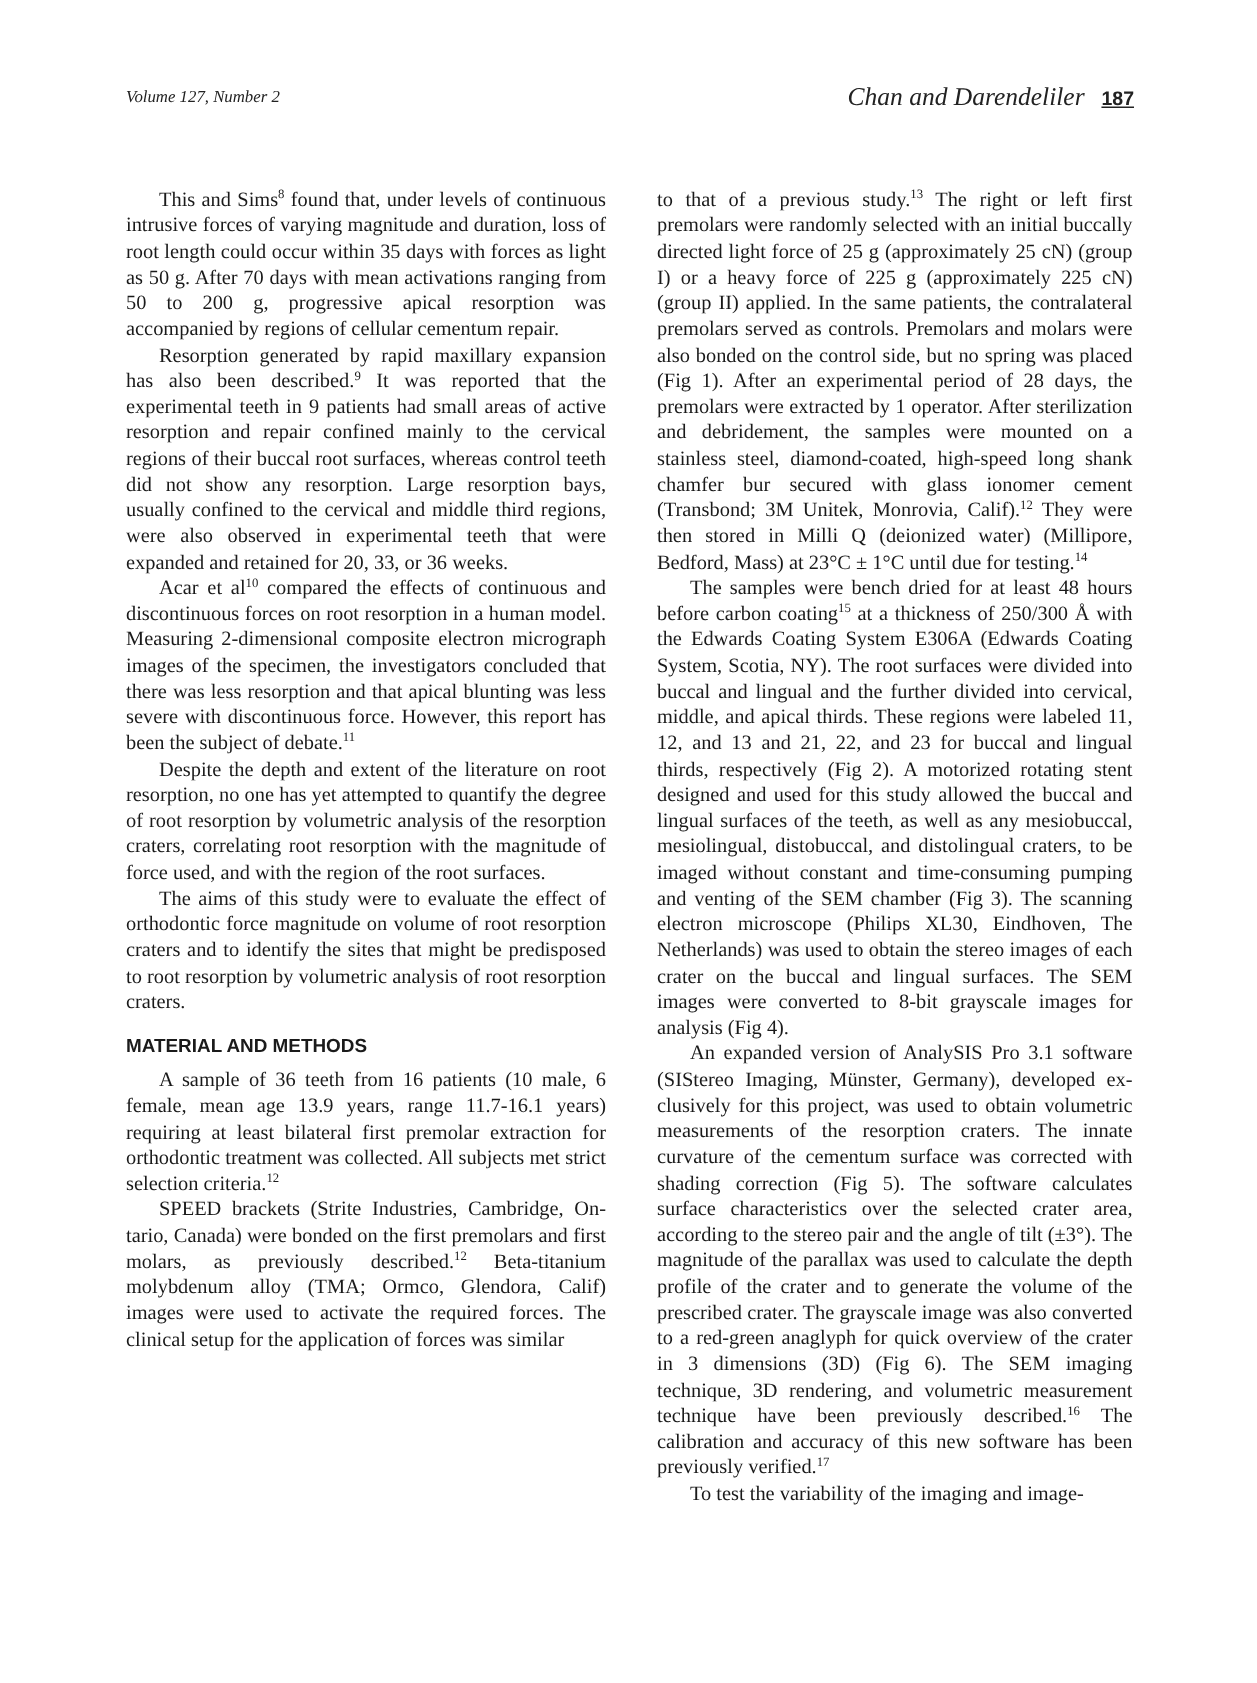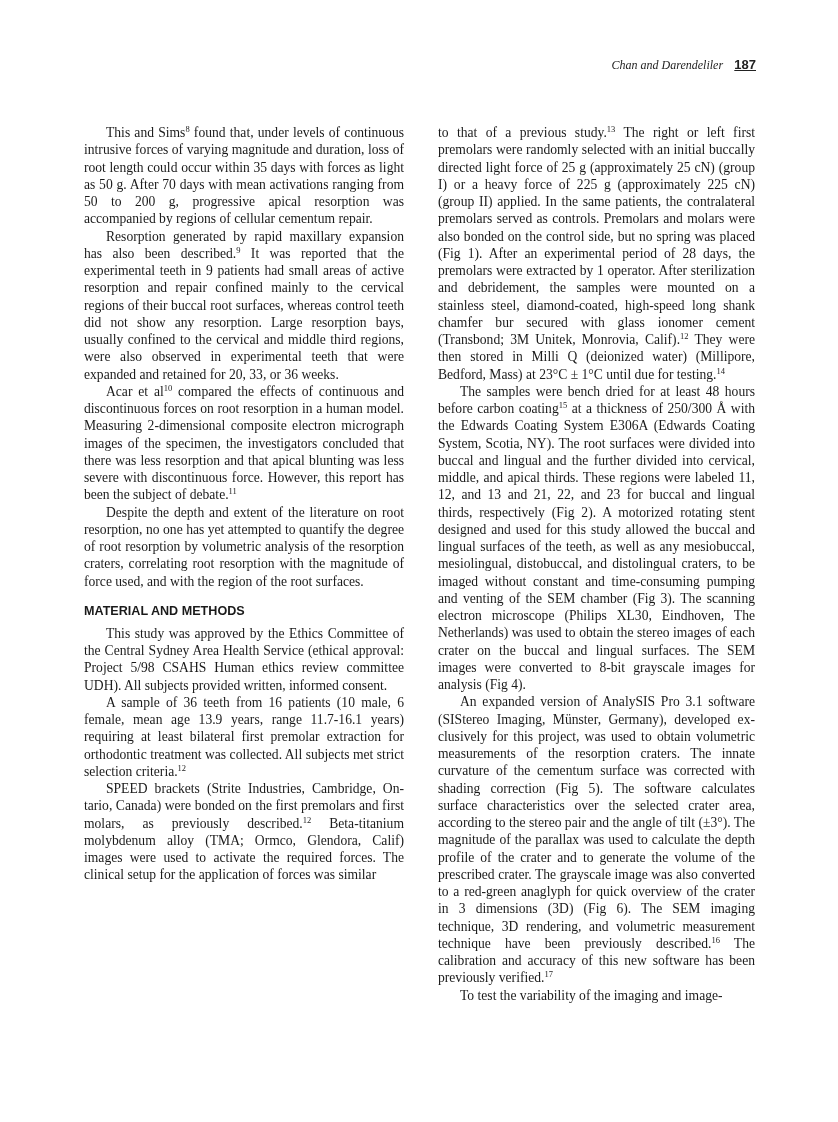--- a/index.html
+++ b/index.html
@@ -1,46 +1,47 @@
 <!DOCTYPE html>
 <html><head>
 <meta charset="utf-8">
 <style>
   html, body { margin: 0; padding: 0; background: #ffffff; }
   body { width: 838px; height: 1122px; position: relative; overflow: hidden; color: #1a1a1a; }
   .header { position: absolute; top: 58px; left: 84px; right: 82px; font-family: "Liberation Serif", serif; }
   .journal { font-style: italic; font-size: 11.2px; line-height: 14px; color: #222; }
   .running { position: absolute; right: 0; top: 0; font-size: 13px; line-height: 14px; }
-  .running .authors { font-style: italic; font-size: 12px; margin-right: 8px; color: #222; }
+  .running .authors { font-style: italic; font-size: 17px; margin-right: 8px; color: #222; }
   .running .pageno { font-family: "Liberation Sans", sans-serif; font-weight: bold; font-size: 13px; color: #222; text-decoration: underline; }
   .col { position: absolute; top: 124px; font-family: "Liberation Serif", serif; font-size: 13.6px; line-height: 17.25px; text-align: justify; hyphens: manual; }
   .col.left { left: 84px; width: 320px; }
   .col.right { left: 438px; width: 317px; }
   .col p { margin: 0; text-indent: 22px; }
   .col p.noindent { text-indent: 0; }
   sup { font-size: 8.5px; line-height: 0; vertical-align: 5px; }
   h2.section { font-family: "Liberation Sans", sans-serif; font-weight: bold; font-size: 12.6px; margin: 13px 0 5px 0; line-height: 17px; color: #1a1a1a; }
 </style>
 </head>
 <body>
 
 <div class="header">
+  <div class="journal">Volume 127, Number 2</div>
   <div class="running">
     <span class="authors">Chan and Darendeliler</span>
     <span class="pageno">187</span>
   </div>
 </div>
 
 <div class="col left">
   <p><span>This and Sims</span><sup>8</sup><span> found that, under levels of contin­uous intrusive forces of varying magnitude and dura­tion, loss of root length could occur within 35 days with forces as light as 50 g. After 70 days with mean activations ranging from 50 to 200 g, progressive apical resorption was accompanied by regions of cellular cementum repair.</span></p>
   <p><span>Resorption generated by rapid maxillary expansion has also been described.</span><sup>9</sup><span> It was reported that the experimental teeth in 9 patients had small areas of active resorption and repair confined mainly to the cervical regions of their buccal root surfaces, whereas control teeth did not show any resorption. Large resorp­tion bays, usually confined to the cervical and middle third regions, were also observed in experimental teeth that were expanded and retained for 20, 33, or 36 weeks.</span></p>
   <p><span>Acar et al</span><sup>10</sup><span> compared the effects of continuous and discontinuous forces on root resorption in a human model. Measuring 2-dimensional composite electron micrograph images of the specimen, the investigators concluded that there was less resorption and that apical blunting was less severe with discontinuous force. However, this report has been the subject of debate.</span><sup>11</sup></p>
   <p>Despite the depth and extent of the literature on root resorption, no one has yet attempted to quantify the degree of root resorption by volumetric analysis of the resorption craters, correlating root resorption with the magnitude of force used, and with the region of the root surfaces.</p>
+  <p>The aims of this study were to evaluate the effect of orthodontic force magnitude on volume of root resorp­tion craters and to identify the sites that might be predisposed to root resorption by volumetric analysis of root resorption craters.</p>
   <h2 class="section">MATERIAL AND METHODS</h2>
-  <p>This study was approved by the Ethics Committee of the Central Sydney Area Health Service (ethical approval: Project 5/98 CSAHS Human ethics review committee UDH). All subjects provided written, in­formed consent.</p>
   <p><span>A sample of 36 teeth from 16 patients (10 male, 6 female, mean age 13.9 years, range 11.7-16.1 years) requiring at least bilateral first premolar extraction for orthodontic treatment was collected. All subjects met strict selection criteria.</span><sup>12</sup></p>
   <p><span>SPEED brackets (Strite Industries, Cambridge, On­tario, Canada) were bonded on the first premolars and first molars, as previously described.</span><sup>12</sup><span> Beta-titanium molybdenum alloy (TMA; Ormco, Glendora, Calif) images were used to activate the required forces. The clinical setup for the application of forces was similar</span></p>
 </div>
 
 <div class="col right">
   <p class="noindent"><span>to that of a previous study.</span><sup>13</sup><span> The right or left first premolars were randomly selected with an initial buc­cally directed light force of 25 g (approximately 25 cN) (group I) or a heavy force of 225 g (approximately 225 cN) (group II) applied. In the same patients, the contralateral premolars served as controls. Premolars and molars were also bonded on the control side, but no spring was placed (Fig 1). After an experimental period of 28 days, the premolars were extracted by 1 operator. After sterilization and debridement, the samples were mounted on a stainless steel, diamond-coated, high-speed long shank chamfer bur secured with glass ionomer cement (Transbond; 3M Unitek, Monrovia, Calif).</span><sup>12</sup><span> They were then stored in Milli Q (deionized water) (Millipore, Bedford, Mass) at 23°C ± 1°C until due for testing.</span><sup>14</sup></p>
   <p><span>The samples were bench dried for at least 48 hours before carbon coating</span><sup>15</sup><span> at a thickness of 250/300 Å with the Edwards Coating System E306A (Edwards Coating System, Scotia, NY). The root surfaces were divided into buccal and lingual and the further divided into cervical, middle, and apical thirds. These regions were labeled 11, 12, and 13 and 21, 22, and 23 for buccal and lingual thirds, respectively (Fig 2). A motorized rotating stent designed and used for this study allowed the buccal and lingual surfaces of the teeth, as well as any mesiobuccal, mesiolingual, disto­buccal, and distolingual craters, to be imaged without constant and time-consuming pumping and venting of the SEM chamber (Fig 3). The scanning electron microscope (Philips XL30, Eindhoven, The Nether­lands) was used to obtain the stereo images of each crater on the buccal and lingual surfaces. The SEM images were converted to 8-bit grayscale images for analysis (Fig 4).</span></p>
   <p><span>An expanded version of AnalySIS Pro 3.1 software (SIStereo Imaging, Münster, Germany), developed ex­clusively for this project, was used to obtain volumetric measurements of the resorption craters. The innate curvature of the cementum surface was corrected with shading correction (Fig 5). The software calculates surface characteristics over the selected crater area, according to the stereo pair and the angle of tilt (±3°). The magnitude of the parallax was used to calculate the depth profile of the crater and to generate the volume of the prescribed crater. The grayscale image was also converted to a red-green anaglyph for quick overview of the crater in 3 dimensions (3D) (Fig 6). The SEM imaging technique, 3D rendering, and volumetric mea­surement technique have been previously described.</span><sup>16</sup><span> The calibration and accuracy of this new software has been previously verified.</span><sup>17</sup></p>
   <p>To test the variability of the imaging and image-</p>
 </div>

